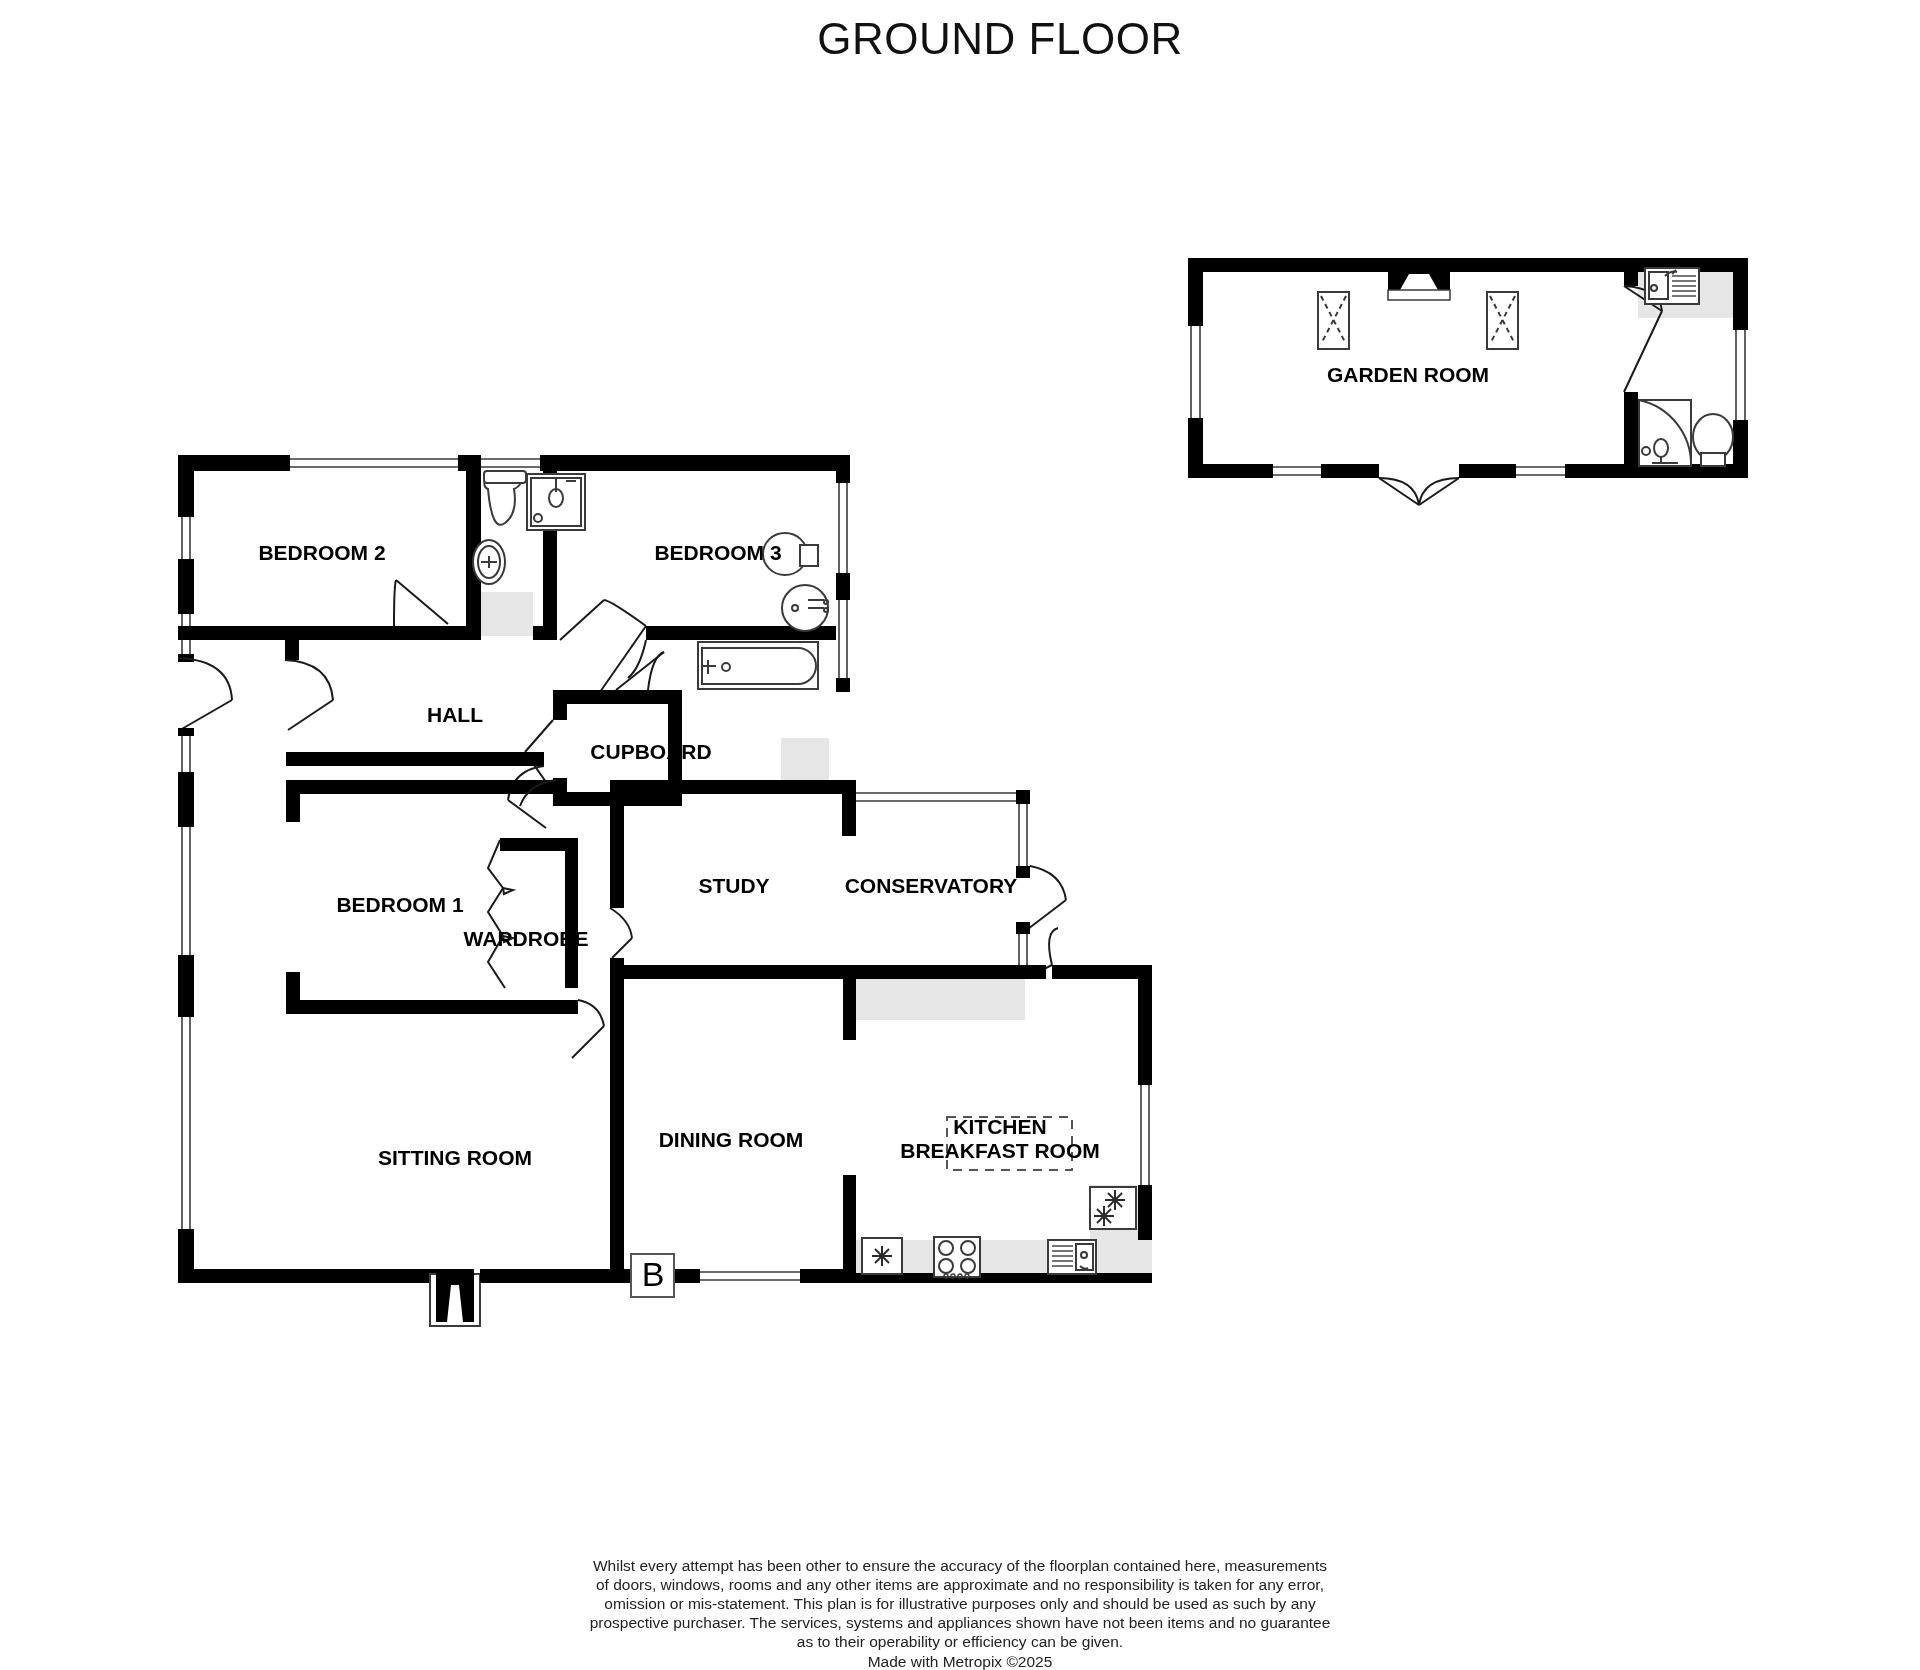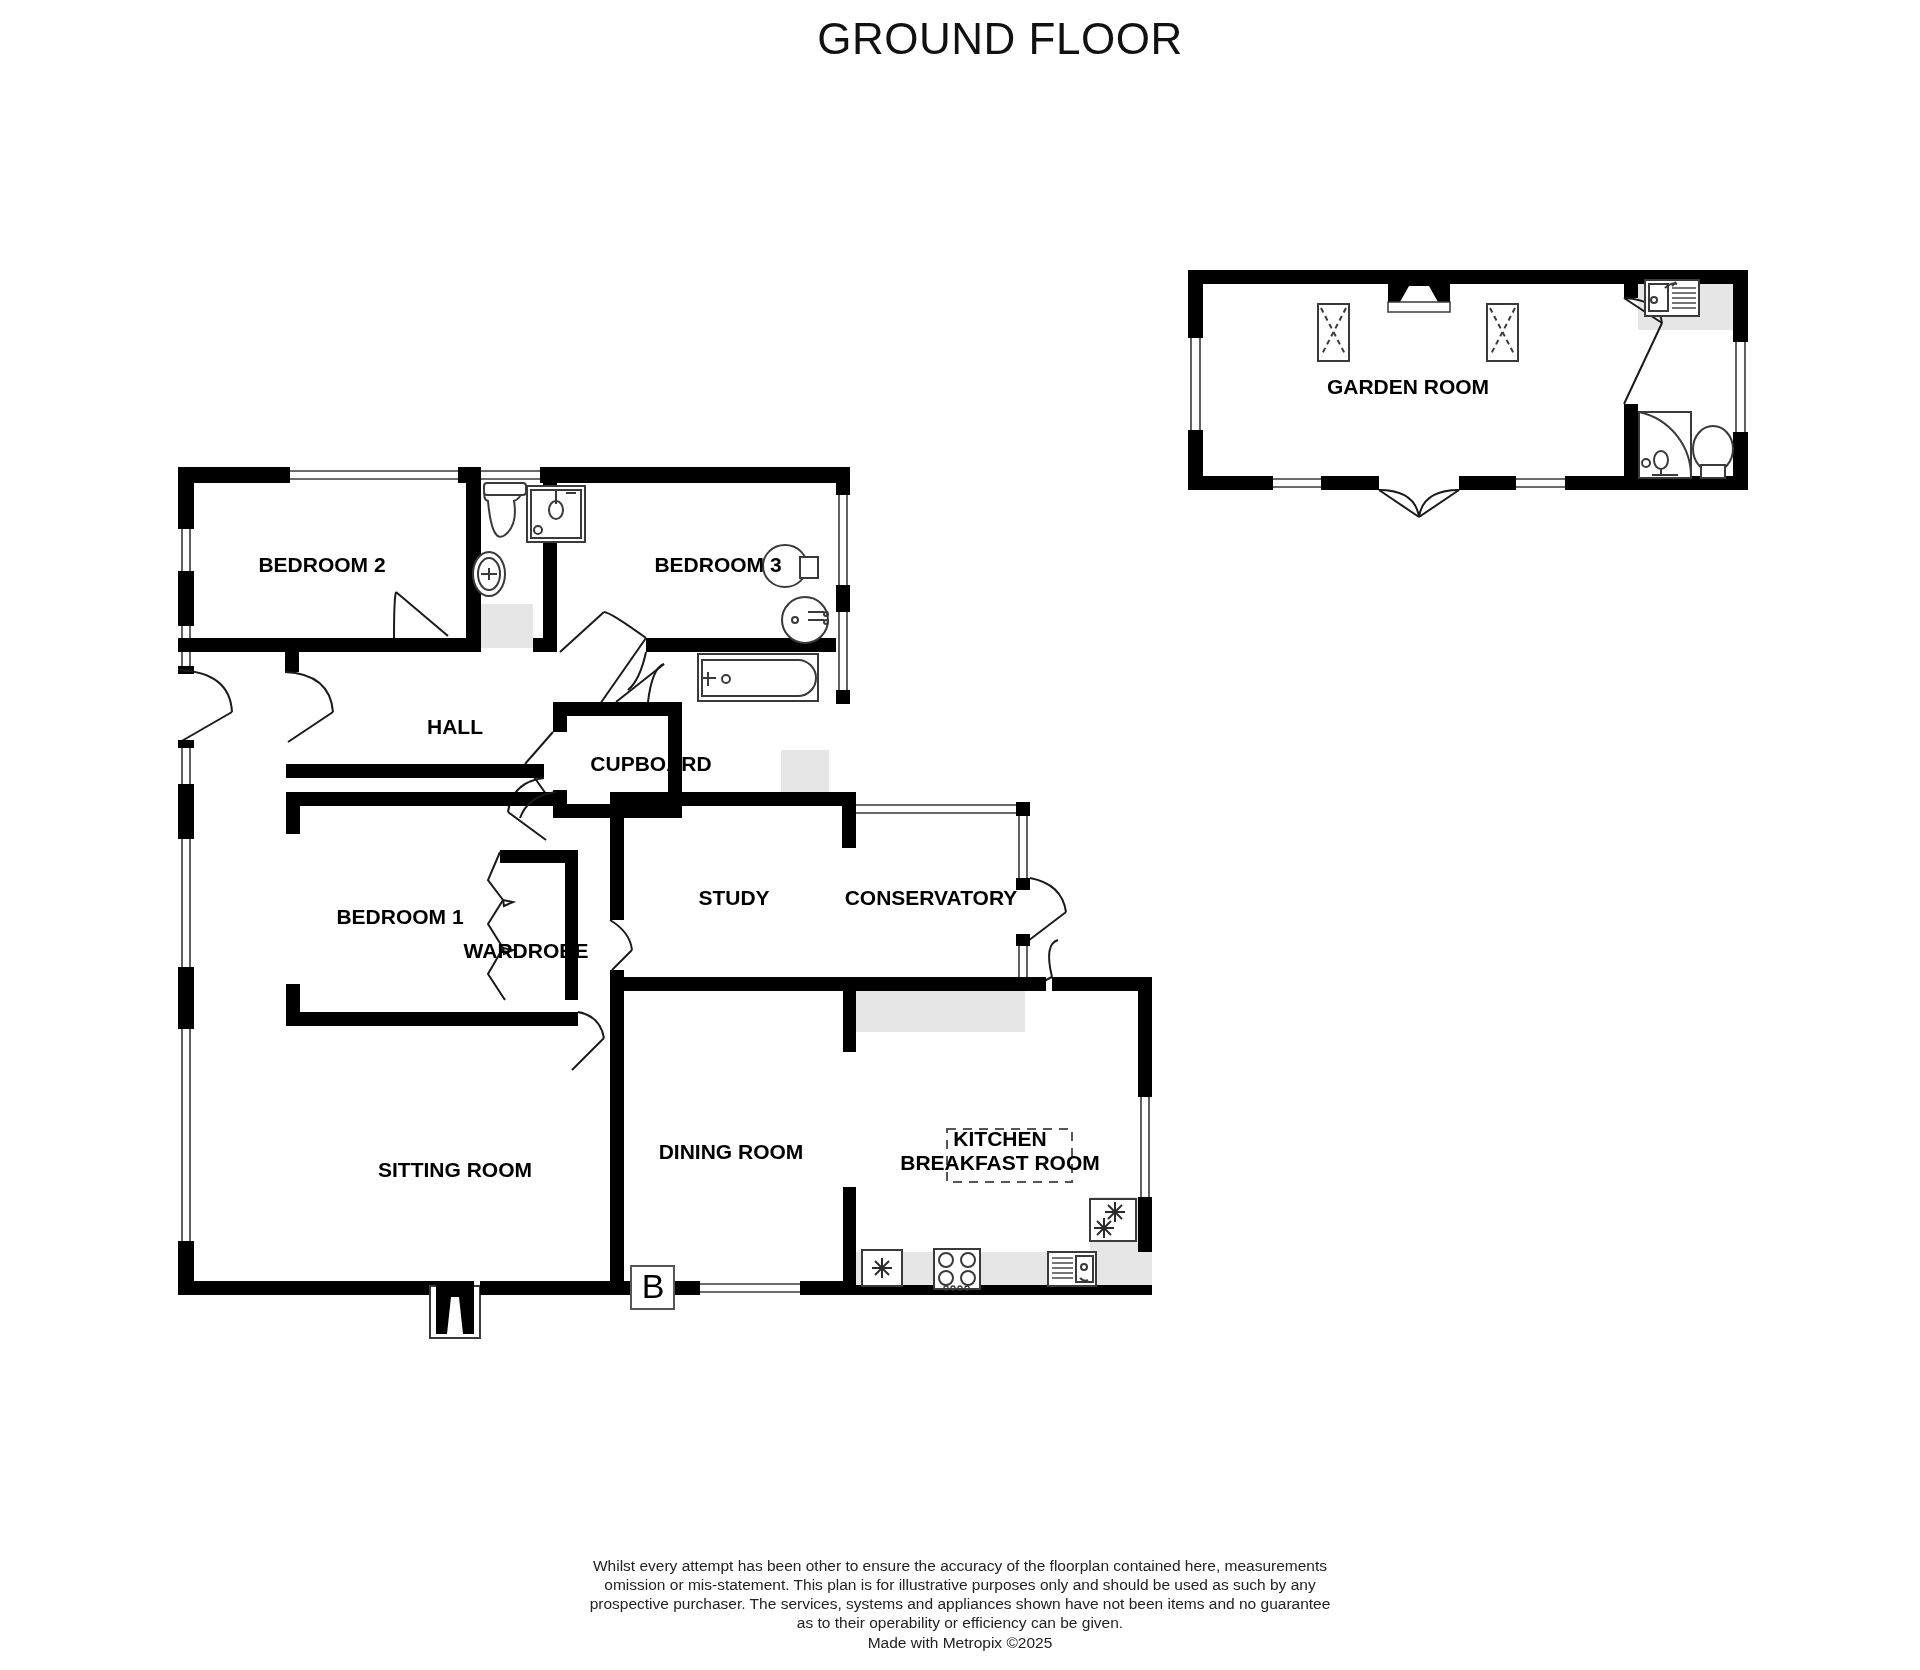--- a/index.html
+++ b/index.html
@@ -21,21 +21,21 @@
     width: 1920px;
     text-align: center;
     font-size: 44px;
     font-weight: 400;
     color: #111111;
     letter-spacing: 0.5px;
     margin-left: 40px;
   }
   #plan-wrap {
     position: absolute;
-    top: 12px;
+    top: 0;
     left: 0;
     width: 1920px;
     height: 1540px;
   }
   #footer {
     position: absolute;
     left: 0;
     top: 1556px;
     width: 1920px;
     text-align: center;
@@ -540,17 +540,18 @@
     <text class="room-label" x="731" y="1141">DINING ROOM</text>
     <text class="room-label" x="1000" y="1128">KITCHEN</text>
     <text class="room-label" x="1000" y="1152">BREAKFAST ROOM</text>
   </g>
 
 </svg>
 </div>
 
 <div id="footer">
   <div>Whilst every attempt has been other to ensure the accuracy of the floorplan contained here, measurements</div>
+  <div>of doors, windows, rooms and any other items are approximate and no responsibility is taken for any error,</div>
   <div>omission or mis-statement. This plan is for illustrative purposes only and should be used as such by any</div>
   <div>prospective purchaser. The services, systems and appliances shown have not been items and no guarantee</div>
   <div>as to their operability or efficiency can be given.</div>
   <div class="credit">Made with Metropix ©2025</div>
 </div>
 
 </body></html>

